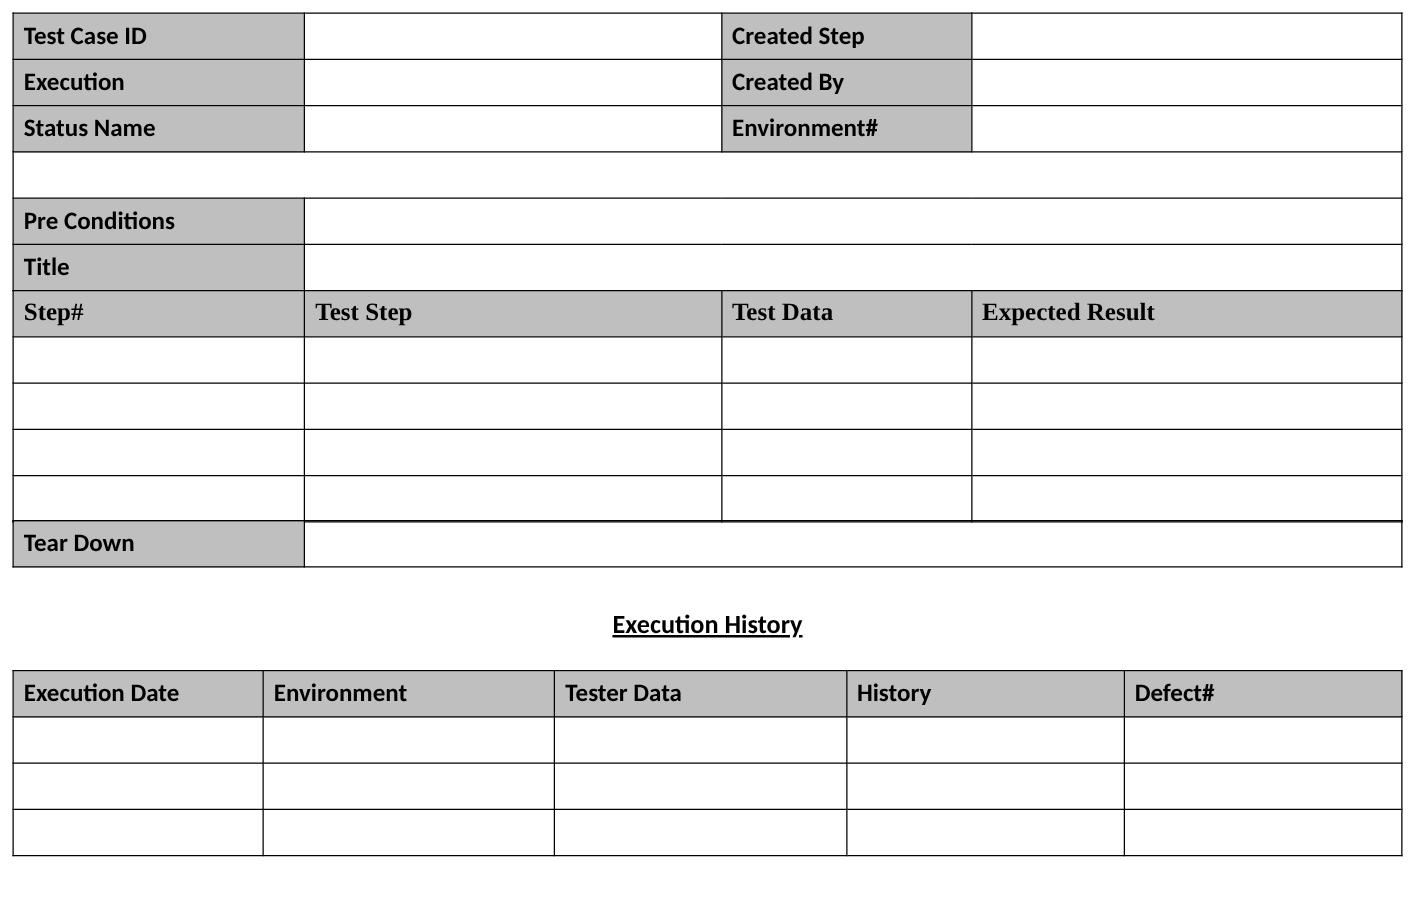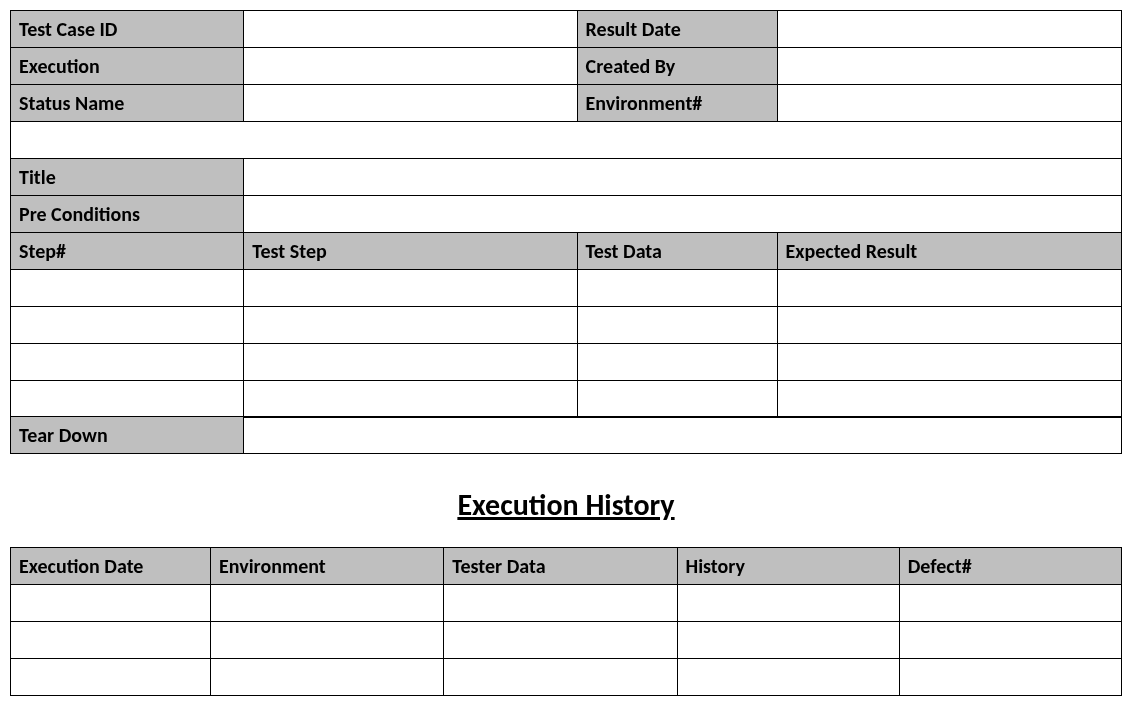--- a/index.html
+++ b/index.html
@@ -21,21 +21,21 @@
     height: 28px;
     vertical-align: middle;
     margin-top: 24px;
   }
   .hdr {
     background: #bfbfbf;
     font-weight: bold;
   }
   .section-title {
     text-align: center;
-    font-size: 30px;
+    font-size: 21px;
     font-weight: bold;
     text-decoration: underline;
     margin: 32px 0 24px 0;
   }
   .gap {
     height: 28px;
   }
 </style>
 </head>
 <body>
@@ -44,50 +44,50 @@
   <colgroup>
     <col style="width:21%">
       <col style="width:30%">
       <col style="width:18%">
       <col style="width:31%">
   </colgroup>
   <tbody>
       <tr>
     <td class="hdr">Test Case ID</td>
     <td></td>
-    <td class="hdr">Result Date</td>
+    <td class="hdr">Created Step</td>
     <td></td>
   </tr>
   <tr>
     <td class="hdr">Execution</td>
     <td></td>
     <td class="hdr">Created By</td>
     <td></td>
   </tr>
   <tr>
     <td class="hdr">Status Name</td>
     <td></td>
     <td class="hdr">Environment#</td>
     <td></td>
   </tr>
   <tr>
     <td colspan="4" class="gap"></td>
   </tr>
   <tr>
-    <td class="hdr">Title</td>
+    <td class="hdr">Pre Conditions</td>
     <td colspan="3"></td>
   </tr>
   <tr>
-    <td class="hdr">Pre Conditions</td>
+    <td class="hdr">Title</td>
     <td colspan="3"></td>
   </tr>
 </tbody>
   </table>
 
-<table style="margin-top:-1.5px;">
+<table style="margin-top:-1.5px;font-family:Liberation Serif, serif;">
   <colgroup>
     <col style="width:21%">
       <col style="width:30%">
       <col style="width:18%">
       <col style="width:31%">
   </colgroup>
   <tbody>
       <tr>
     <td class="hdr">Step#</td>
     <td class="hdr">Test Step</td>

